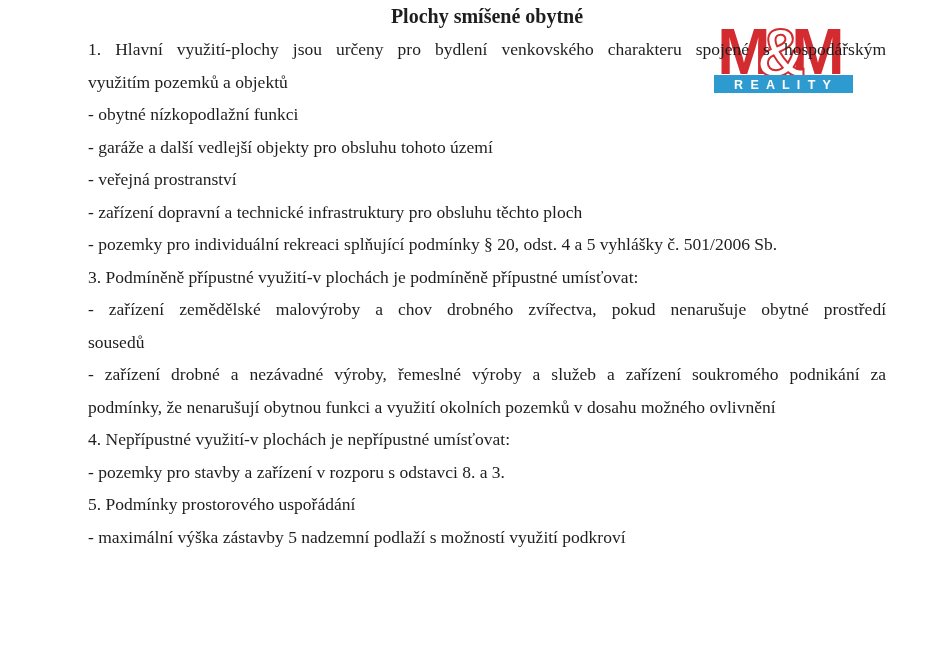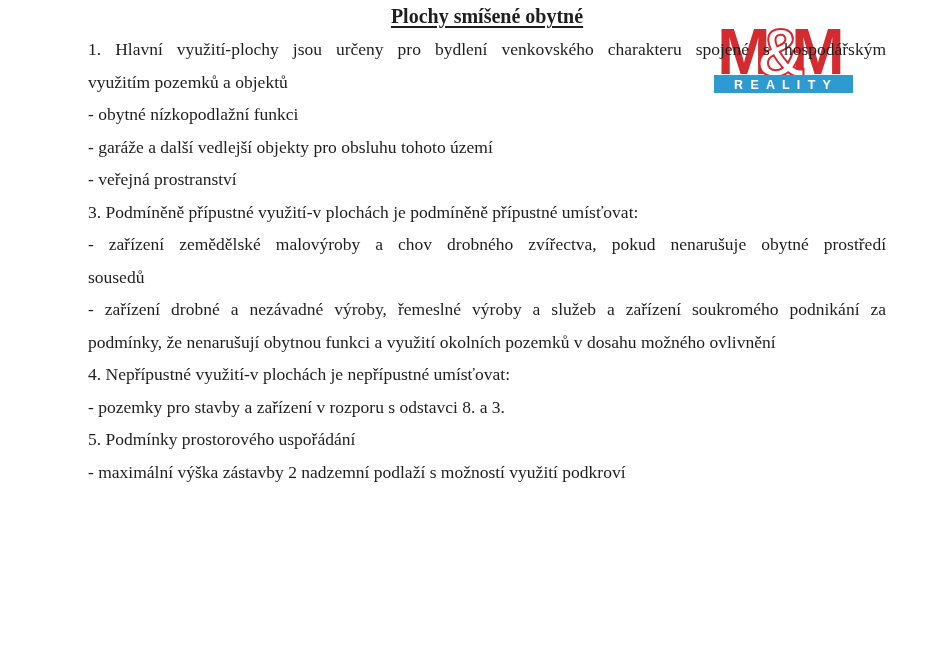--- a/index.html
+++ b/index.html
@@ -29,21 +29,20 @@
     width: 798px;
     z-index: 1;
   }
   .title-line {
     height: 33px; line-height: 33px;
     text-align: center;
     font-size: 20px;
     font-weight: bold;
   }
   .title-line span {
-    text-decoration: underline;
     text-decoration-thickness: 2px;
     text-underline-offset: 3px;
   }
   .line {
     height: 32.5px;
     line-height: 32.5px;
     font-size: 17.5px;
     white-space: nowrap;
     overflow: hidden;
   }
@@ -79,24 +78,26 @@
   <div class="content">
     <div class="title-line">
       <span>Plochy smíšené obytné</span>
     </div>
 
     <div class="line justify">1. Hlavní využití-plochy jsou určeny pro bydlení venkovského charakteru spojené s hospodářským</div>
     <div class="line">využitím pozemků a objektů</div>
     <div class="line">- obytné nízkopodlažní funkci</div>
     <div class="line">- garáže a další vedlejší objekty pro obsluhu tohoto území</div>
     <div class="line">- veřejná prostranství</div>
+    <div class="line">- zařízení dopravní a technické infrastruktury pro obsluhu těchto ploch</div>
+    <div class="line">- pozemky pro individuální rekreaci splňující podmínky § 20, odst. 4 a 5 vyhlášky č. 501/2006 Sb.</div>
     <div class="line">3. Podmíněně přípustné využití-v plochách je podmíněně přípustné umísťovat:</div>
     <div class="line justify">- zařízení zemědělské malovýroby a chov drobného zvířectva, pokud nenarušuje obytné prostředí</div>
     <div class="line">sousedů</div>
     <div class="line justify">- zařízení drobné a nezávadné výroby, řemeslné výroby a služeb a zařízení soukromého podnikání za</div>
     <div class="line">podmínky, že nenarušují obytnou funkci a využití okolních pozemků v dosahu možného ovlivnění</div>
     <div class="line">4. Nepřípustné využití-v plochách je nepřípustné umísťovat:</div>
     <div class="line">- pozemky pro stavby a zařízení v rozporu s odstavci 8. a 3.</div>
     <div class="line">5. Podmínky prostorového uspořádání</div>
-    <div class="line">- maximální výška zástavby 2 nadzemní podlaží s možností využití podkroví</div>
+    <div class="line">- maximální výška zástavby 5 nadzemní podlaží s možností využití podkroví</div>
   </div>
 
 </div>
 
 </body></html>

